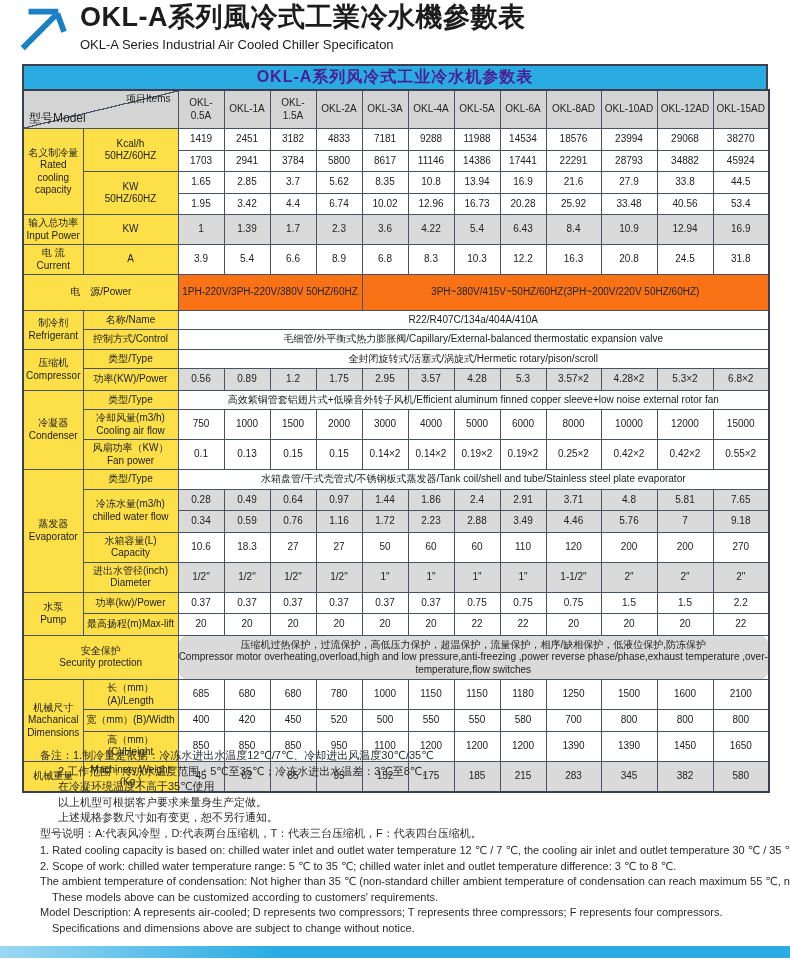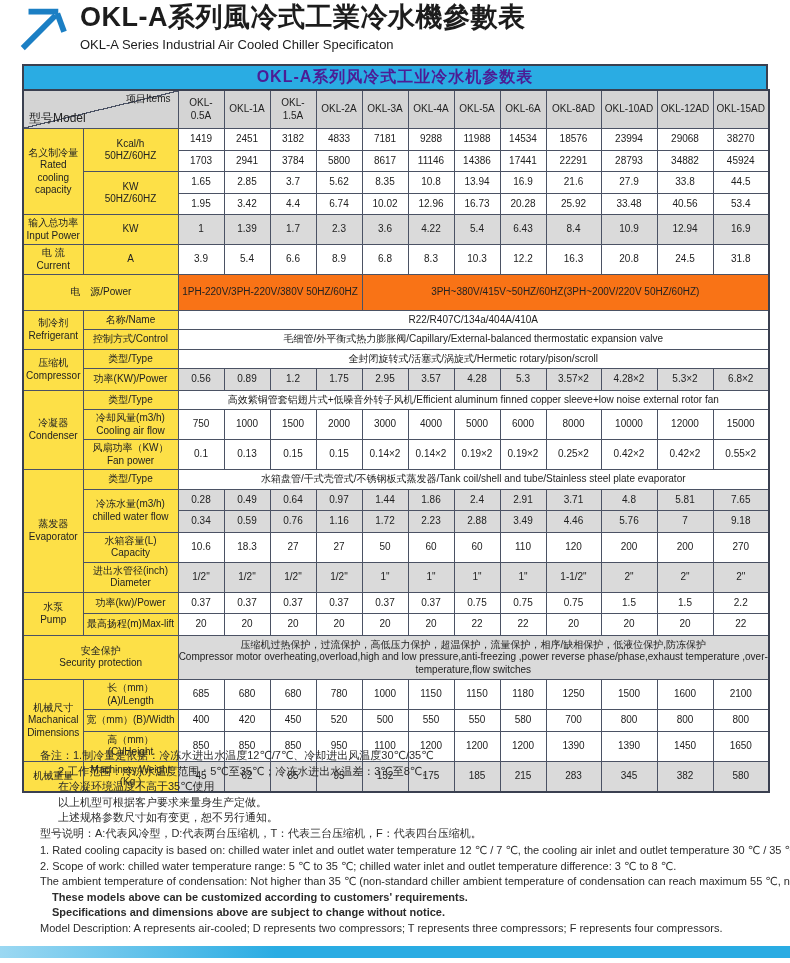--- a/index.html
+++ b/index.html
@@ -23,31 +23,31 @@
   .spec-table{position:absolute;left:22px;top:89px;width:746px;border-collapse:collapse;
               table-layout:fixed;border:2px solid #3a4050;}
   .spec-table td,.spec-table th{border:1px solid #4b5264;font-size:10px;line-height:1.25;
               text-align:center;vertical-align:middle;overflow:hidden;box-sizing:border-box;}
   .c-mh{background:#d4d4d4;font-weight:normal;font-size:10.5px;padding:6px 1px;}
   .c-lab{background:#fde047;padding:2px 1px;white-space:pre-line;}
   .c-val{background:#ffffff;padding:4px 1px;}
   .c-valg{background:#dadada;padding:4px 1px;}
   .c-txt{background:#ffffff;padding:3px 12px;}
   .c-txtg{background:#f97316;padding:11px 3px;}
-  .c-txtl{background:#dadada;padding:3px 0;text-align:left;white-space:pre-line;}
+  .c-txtl{background:#dadada;padding:3px 0;text-align:left;white-space:pre-line;border-radius:11px;}
   .c-corner{background:#d4d4d4;position:relative;padding:0;height:24px;
     background-image:linear-gradient(to bottom right,transparent calc(50% - 0.6px),#4b5264 calc(50% - 0.6px),#4b5264 calc(50% + 0.6px),transparent calc(50% + 0.6px));}
   .corner-model{position:absolute;left:5px;bottom:2px;font-size:12px;font-weight:normal;}
   .corner-items{position:absolute;right:7px;top:2px;font-size:10px;font-weight:normal;}
 
   
   .notes{position:absolute;left:40px;top:748px;width:730px;font-size:11px;line-height:15.5px;color:#2b2b2b;}
   .note-line{white-space:nowrap;}
   .ind-zh{padding-left:18px;}
-  .ind-en{padding-left:12px;font-weight:bold;}
+  .ind-en{padding-left:12px;}
   .notes-zh{margin-bottom:2px;}
 
   
   .footer-bar{position:absolute;left:0;top:946px;width:790px;height:12px;
     background:linear-gradient(90deg,#9bd8f2 0%,#2aace3 35%,#2aace3 100%);}
 </style>
 </head>
 <body>
 
 <div class="page">
@@ -457,19 +457,19 @@
         <div class="note-line ind-zh">在冷凝环境温度不高于35℃使用</div>
         <div class="note-line ind-zh">以上机型可根据客户要求来量身生产定做。</div>
         <div class="note-line ind-zh">上述规格参数尺寸如有变更，恕不另行通知。</div>
         <div class="note-line">型号说明：A:代表风冷型，D:代表两台压缩机，T：代表三台压缩机，F：代表四台压缩机。</div>
       </div>
     <div class="notes-en">
         <div class="note-line">1. Rated cooling capacity is based on: chilled water inlet and outlet water temperature 12 ℃ / 7 ℃, the cooling air inlet and outlet temperature 30 ℃ / 35 ℃</div>
         <div class="note-line">2. Scope of work: chilled water temperature range: 5 ℃ to 35 ℃; chilled water inlet and outlet temperature difference: 3 ℃ to 8 ℃.</div>
         <div class="note-line">The ambient temperature of condensation: Not higher than 35 ℃ (non-standard chiller ambient temperature of condensation can reach maximum 55 ℃, need to order production).</div>
         <div class="note-line ind-en">These models above can be customized according to customers'   requirements.</div>
+        <div class="note-line">Model Description: A represents air-cooled; D represents two compressors; T represents three compressors; F represents four compressors.</div>
         <div class="note-line ind-en">Specifications and dimensions above are subject to change without notice.</div>
-        <div class="note-line">Model Description: A represents air-cooled; D represents two compressors; T represents three compressors; F represents four compressors.</div>
       </div>
   </div>
 
   <div class="footer-bar"></div>
 </div>
 
 </body></html>

